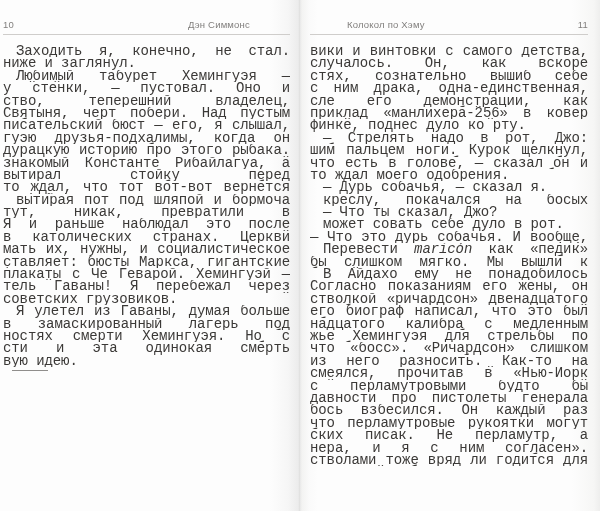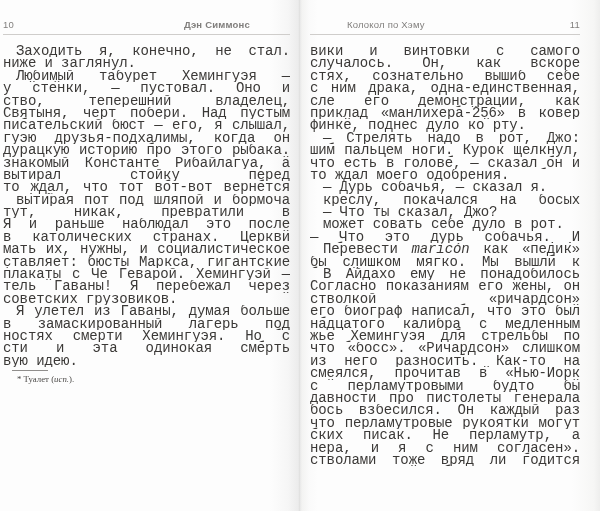--- a/index.html
+++ b/index.html
@@ -21,35 +21,35 @@
     height: 511px;
     overflow: hidden;
   }
   .page-left {
     padding: 19px 10px 0 3px;
     background: linear-gradient(to right,
       #fdfdfd 0%, #fdfdfd 90%, #f6f6f6 96%,
       #ececec 99.4%, #dededd 100%);
   }
   .page-right {
-    padding: 19px 20px 0 10px;
+    padding: 19px 12px 0 10px;
     background: linear-gradient(to right,
       #e8e8e8 0px, #f3f3f2 2px, #fafafa 9px, #fdfdfd 18px,
       #fdfdfd 272px, #f6f6f5 294px, #eeeeed 300px);
   }
   .page-header {
     display: flex;
     align-items: baseline;
     font-family: "Liberation Sans", "DejaVu Sans", sans-serif;
     font-size: 9.5px;
     line-height: 11px;
     color: #817f7d;
     letter-spacing: 0.2px;
   }
-  .page-left .running-title { margin-left: auto; margin-right: 40px; font-weight: bold; }
+  .page-left .running-title { margin-left: auto; margin-right: 40px; }
   .page-right .running-title { margin-left: 37px; }
   .page-right .page-number { margin-left: auto; }
   .header-rule {
     border: none;
     border-top: 1px solid #cfcdcb;
     margin: 4px 0 0 0;
     height: 0;
   }
   .page-body {
     margin-top: 10px;
@@ -133,21 +133,20 @@
         <div class="para">
           <div class="line">Я улетел из Гаваны, думая больше о своем визите</div>
           <div class="line">в замаскированный лагерь под Ремедиос, чем о подроб-</div>
           <div class="line">ностях смерти Хемингуэя. Но с годами эти подробно-</div>
           <div class="line">сти и эта одинокая смерть переросли у меня в навязчи-</div>
           <div class="line last">вую идею.</div>
         </div>
       </div>
     <div class="footnote">
       <hr class="footnote-rule">
-      <div class="footnote-text">* Туалет (<i>исп.</i>).</div>
     </div>
   </div>
 
   <div class="page page-right">
     <div class="page-header">
       <span class="running-title">Колокол по Хэму</span>
       <span class="page-number">11</span>
     </div>
     <hr class="header-rule">
     <div class="page-body">

